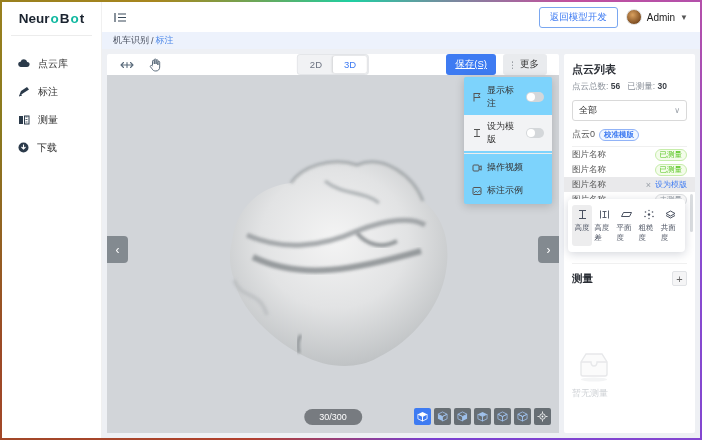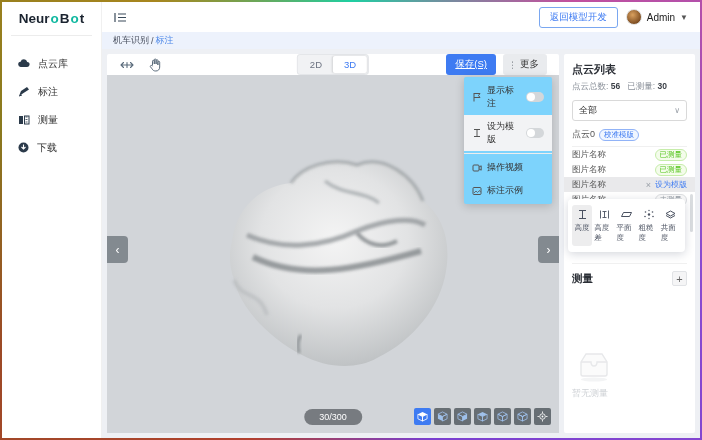--- a/index.html
+++ b/index.html
@@ -73,21 +73,21 @@
   .panel { width:131px; background:#fff; border-radius:2px; padding:8px 8px 6px; position:relative; display:flex; flex-direction:column; flex-shrink:0; }
   .p-title { font-size:11px; font-weight:bold; color:#2b2f36; }
   .p-stats { display:flex; gap:7px; margin-top:4px; font-size:8.5px; color:#8a9099; white-space:nowrap; }
   .p-stats b { color:#3a3f46; font-weight:bold; }
   .p-btns { display:flex; gap:4px; margin-top:7px; }
   .p-btn { border:1px solid #8ab0f5; color:#3e7bf2; background:#fff; font-size:8px; padding:3px 3px; border-radius:3px; cursor:pointer; white-space:nowrap; font-family:inherit; }
   .p-select { margin-top:7px; border:1px solid #d9d9d9; border-radius:3px; padding:3px 6px; display:flex; align-items:center; justify-content:space-between; font-size:9px; color:#333; cursor:pointer; }
   .p-select .chev { color:#9aa0a8; font-size:8px; }
   .cloud-row { display:flex; align-items:center; gap:4px; margin-top:7px; padding-bottom:5px; border-bottom:1px solid #f0f0f0; }
   .cloud-name { font-size:9px; color:#555; }
-  .badge-tpl { border:1px solid #91b3f7; color:#3e7bf2; background:#f0f6ff; font-size:7.5px; padding:0 4px; border-radius:7px; line-height:10px; }
+  .badge-tpl { border:1px solid #91b3f7; color:#3e7bf2; background:#f0f6ff; font-size:7.5px; padding:0 4px; border-radius:7px; line-height:10px;font-weight:bold; }
   .img-row { height:15px; display:flex; align-items:center; justify-content:space-between; font-size:8.5px; color:#555; cursor:pointer; }
   .img-row.sel { background:#e9e9eb; margin:0 -8px; padding:0 8px; }
   .tag { font-size:7.5px; padding:0 4px; border-radius:7px; line-height:10px; }
   .tag-green { color:#52c41a; background:#f4fceb; border:1px solid #c6ecaa; }
   .tag-gray { color:#9aa0a8; background:#fafafa; border:1px solid #dcdee1; }
   .row-actions { display:flex; align-items:center; gap:4px; }
   .x-ic { color:#9aa0a8; font-size:9px; cursor:pointer; }
   .set-tpl { color:#3e7bf2; font-size:8px; cursor:pointer; }
   .list-spacer { height:56px; }
 

